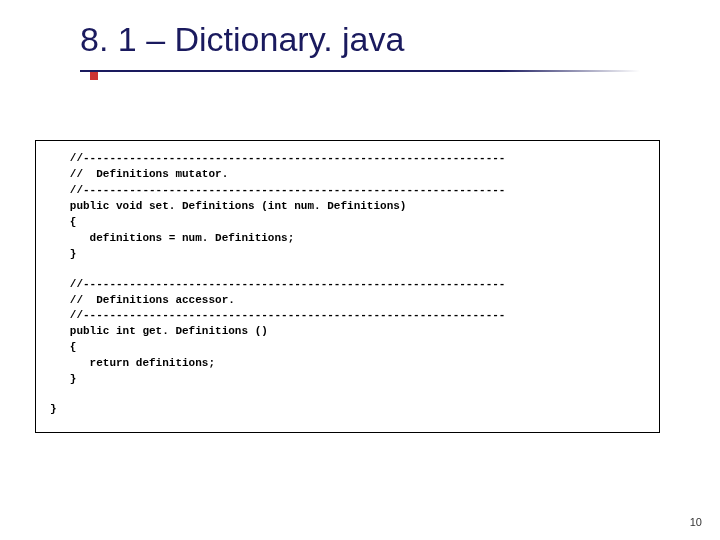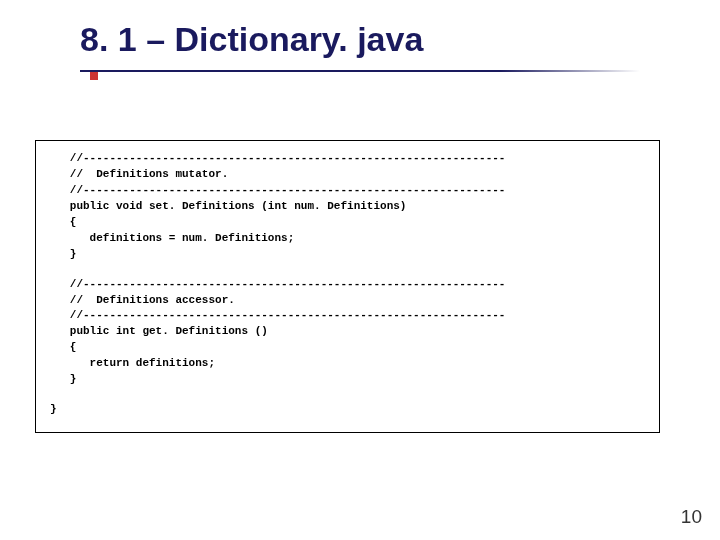--- a/index.html
+++ b/index.html
@@ -14,21 +14,21 @@
       position: relative;
       font-family: Verdana, Arial, sans-serif;
       overflow: hidden;
     }
     .title {
       position: absolute;
       top: 20px;
       left: 80px;
       font-size: 34px;
       color: #1a1a5e;
-      font-weight: bold;
+      font-weight: normal;
     }
     .title-underline {
       position: absolute;
       top: 70px;
       left: 80px;
       width: 560px;
       height: 2px;
       background: linear-gradient(to right, #1a1a5e 0%, #1a1a5e 75%, rgba(26,26,94,0) 100%);
     }
     .title-tick {
@@ -62,21 +62,21 @@
     .code-block:last-of-type {
       margin-bottom: 0;
     }
     .closing-brace {
       margin-top: 4px;
     }
     .page-number {
       position: absolute;
       bottom: 12px;
       right: 18px;
-      font-size: 19px;
+      font-size: 11px;
       color: #333;
     }
   </style>
 </head>
 <body>
 
 <div class="title">8. 1 – Dictionary. java</div>
 <div class="title-underline"></div>
 <div class="title-tick"></div>
 

